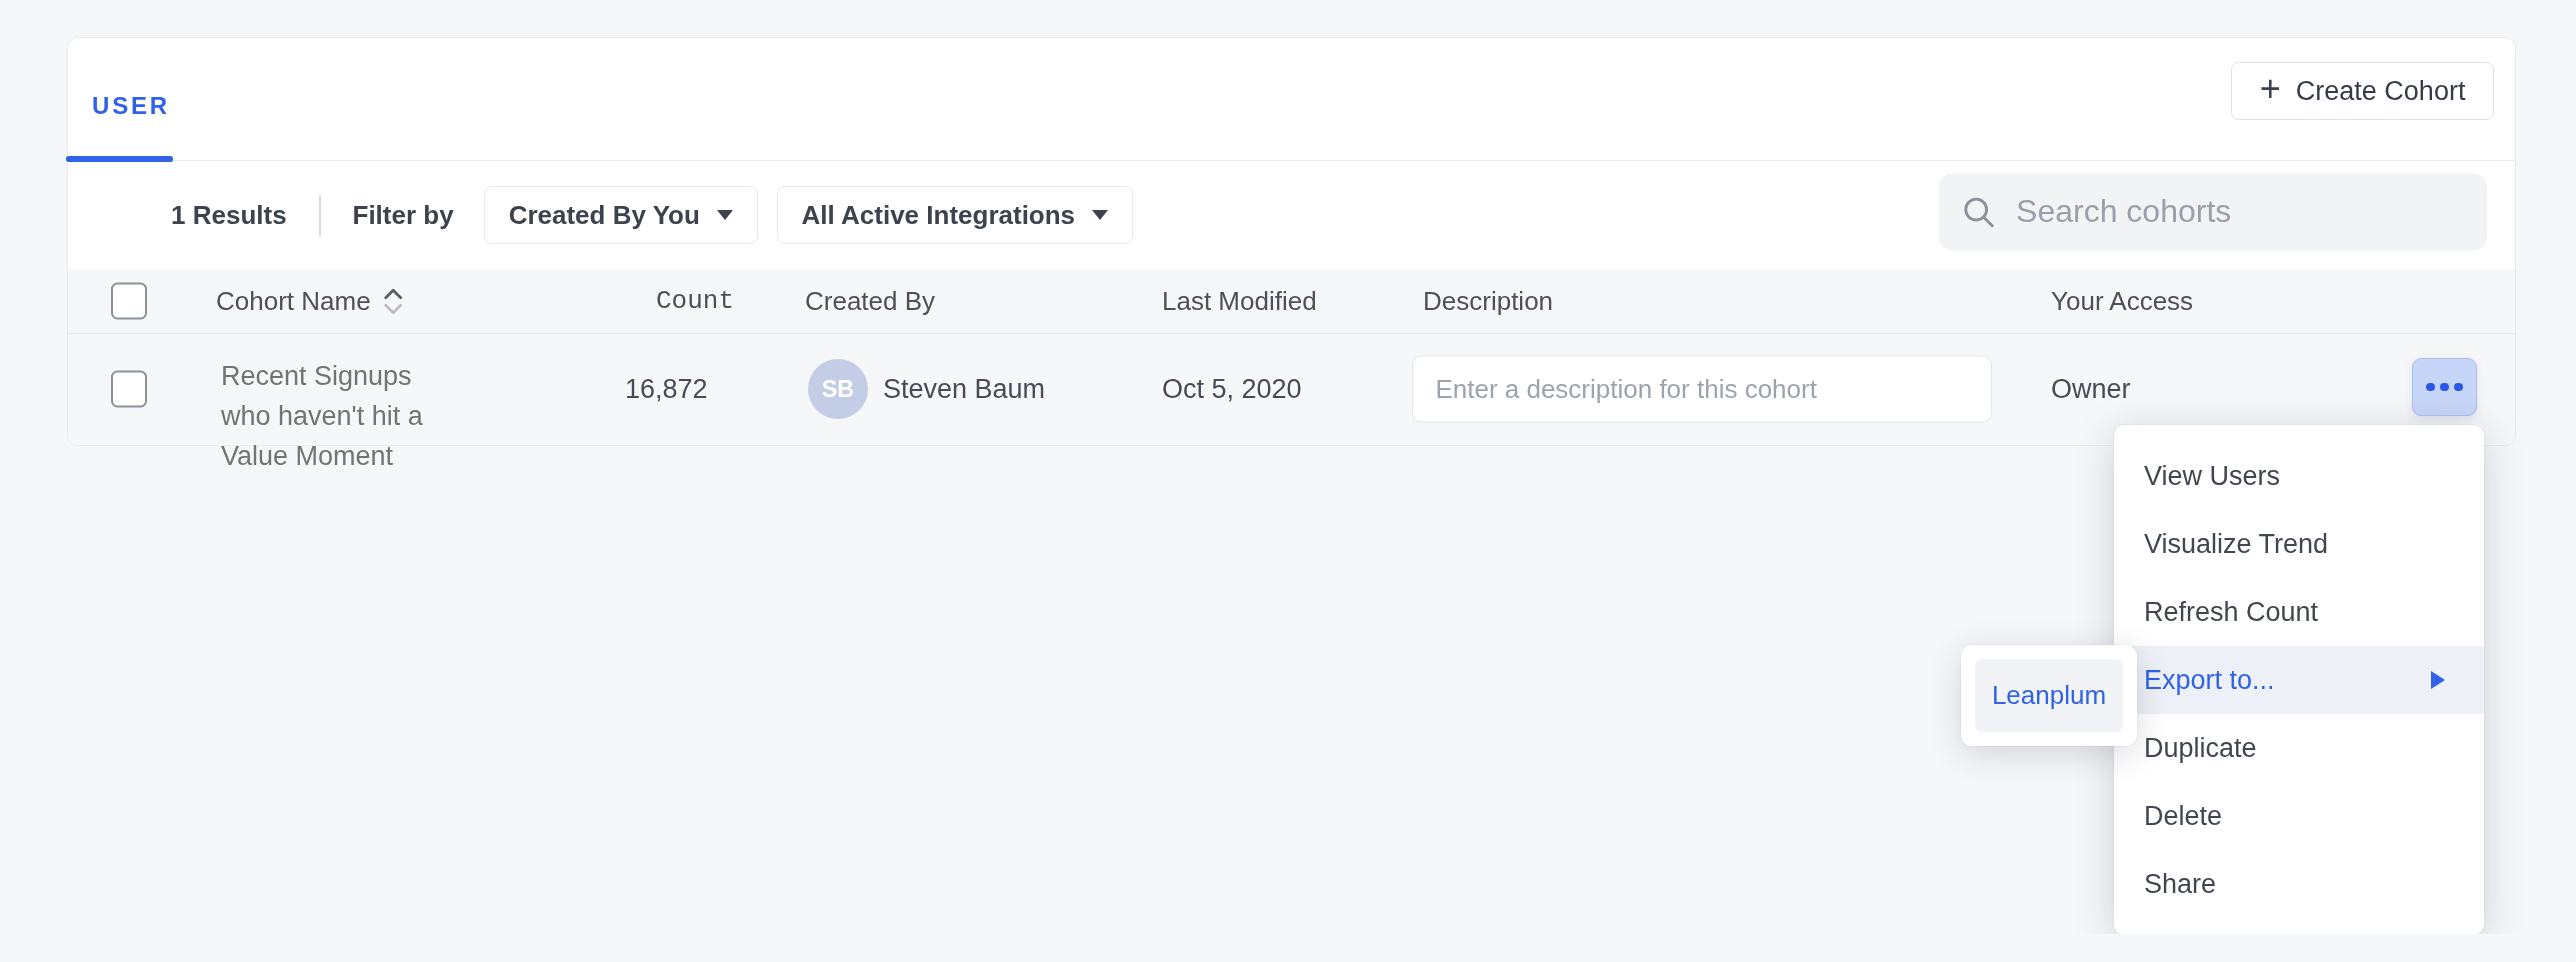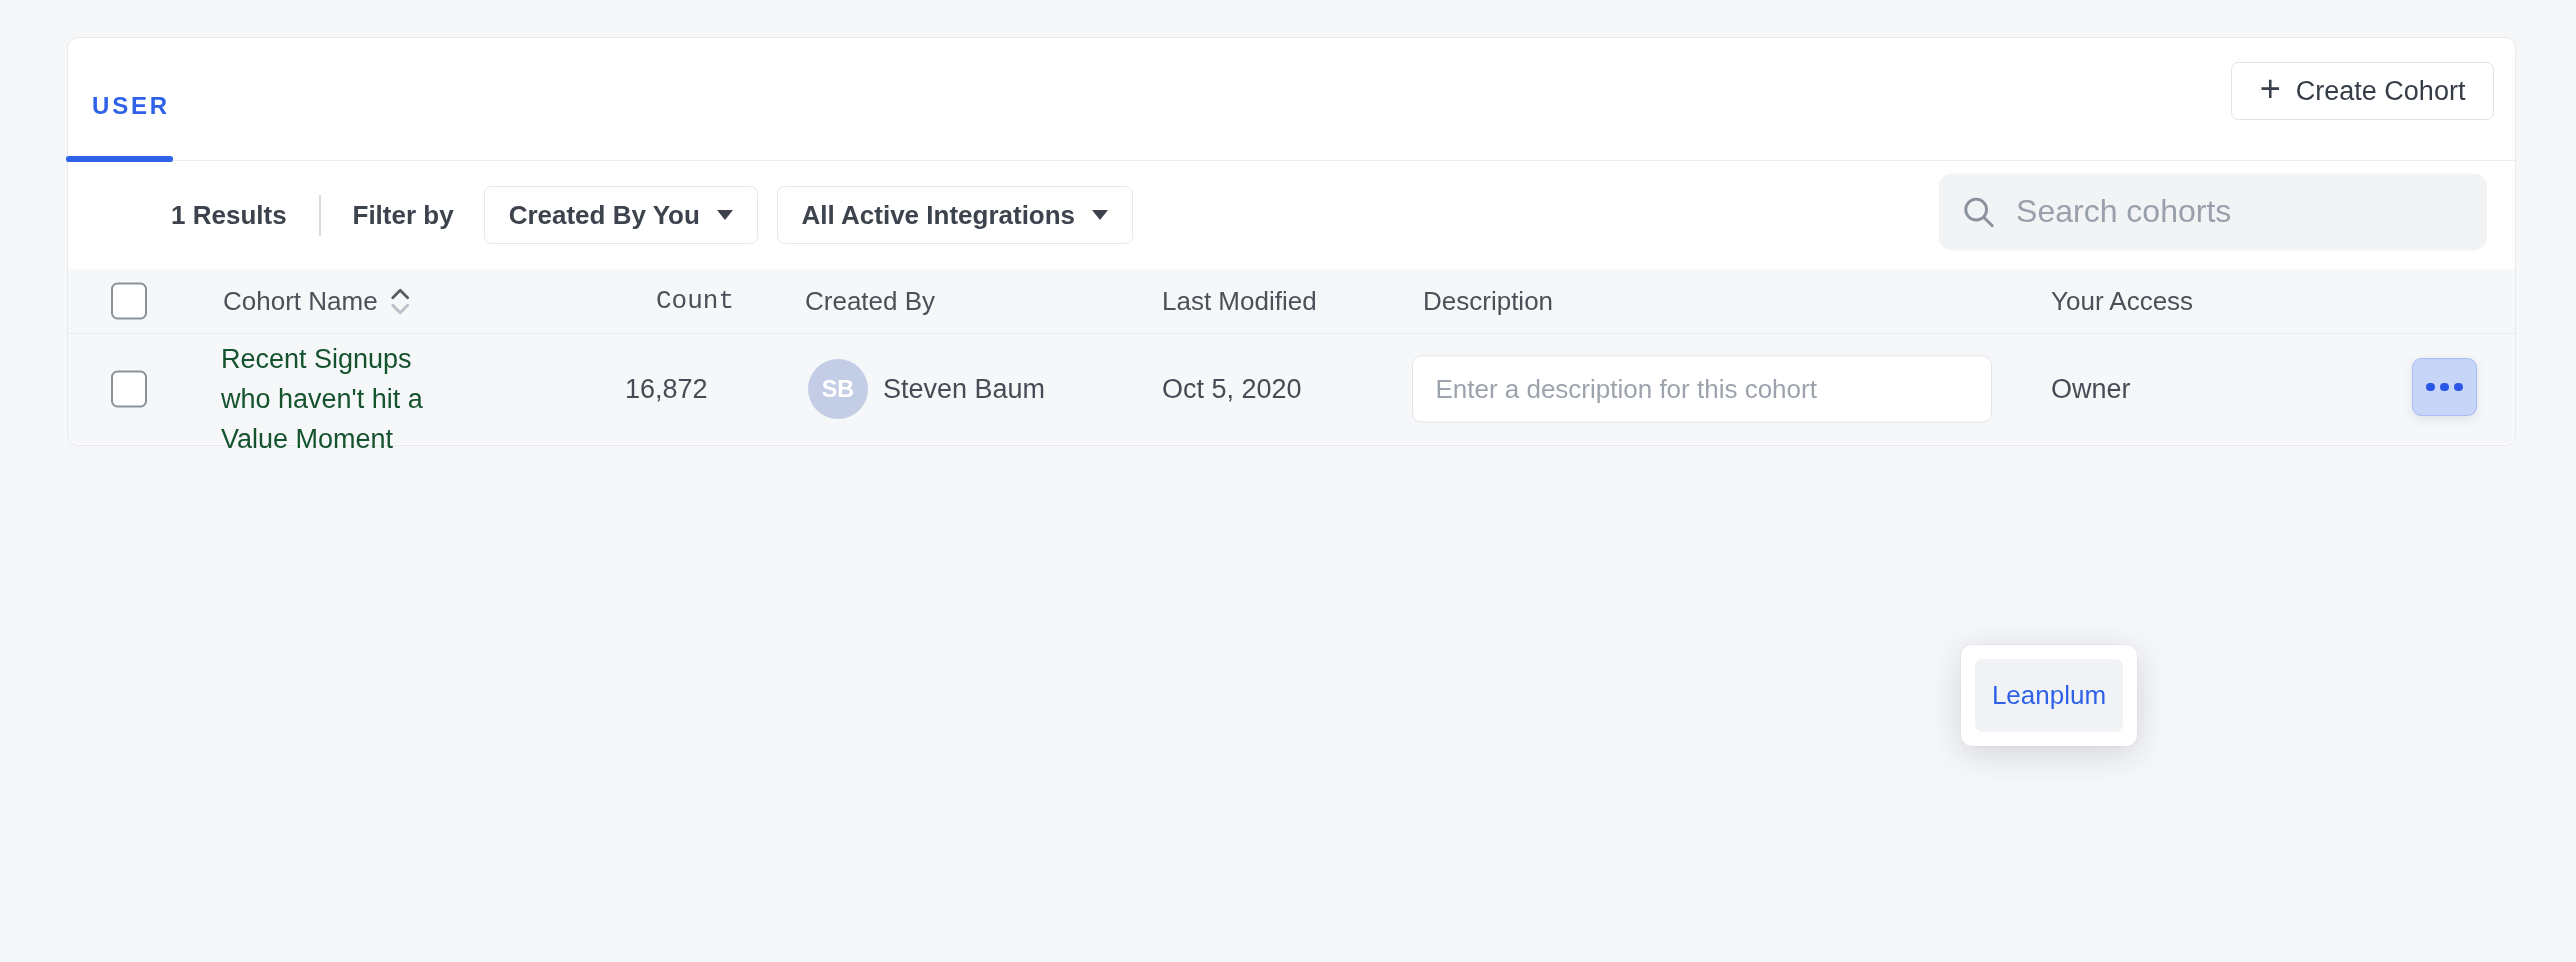--- a/index.html
+++ b/index.html
@@ -71,22 +71,22 @@
     border-radius:0 0 9.3px 9.3px;
   }
   .col { position:absolute; top:50%; transform:translateY(-50%); font-size:26px; font-weight:500; color:#4b5059; white-space:nowrap; }
   .checkbox {
     position:absolute; left:43px; top:50%; transform:translateY(-50%);
     width:36px; height:37px; background:#fff; border:2.8px solid #8b9199;
     border-radius:6.5px; cursor:pointer;
   }
   .sorthead { display:flex; align-items:center; gap:11.2px; }
   .cohort-link {
-    position:absolute; left:153px; top:5px; width:243px;
-    font-size:27px; line-height:40px; color:#14532d; cursor:pointer;
+    position:absolute; left:153px; top:22px; width:243px;
+    font-size:27px; line-height:40px; color:#737373; cursor:pointer;
   }
   .cell { position:absolute; top:50%; transform:translateY(-50%); font-size:27px; color:#464c56; white-space:nowrap; }
   .avatar {
     position:absolute; left:740px; top:50%; transform:translateY(-50%);
     width:60px; height:60px; border-radius:50%; background:#c3cee6;
     display:flex; align-items:center; justify-content:center;
     font-size:23.4px; font-weight:bold; color:#ffffff;
   }
   .desc-input {
     position:absolute; left:1344px; top:50%; transform:translateY(-50%);
@@ -172,21 +172,21 @@
         <svg width="36" height="36" viewBox="0 0 38 38">
           <circle cx="16" cy="16" r="11" fill="none" stroke="#8a919c" stroke-width="3"></circle>
           <line x1="24" y1="24" x2="33" y2="33" stroke="#8a919c" stroke-width="3" stroke-linecap="round"></line>
         </svg>
         <input type="text" placeholder="Search cohorts" style="">
       </div>
     </div>
 
     <div class="thead">
       <div class="checkbox"></div>
-      <div class="col sorthead" style="left:155px;">
+      <div class="col sorthead" style="left:148px;">
         <span>Cohort Name</span>
         <svg width="22.4" height="30" viewBox="0 0 24 32">
           <path d="M4 12 L12 4 L20 12" fill="none" stroke="#565c66" stroke-width="3" stroke-linecap="round" stroke-linejoin="round"></path>
           <path d="M4 20 L12 28 L20 20" fill="none" stroke="#b9bec7" stroke-width="3" stroke-linecap="round" stroke-linejoin="round"></path>
         </svg>
       </div>
       <div class="col" style="left:588px;font-family:Liberation Mono, monospace;">Count</div>
       <div class="col" style="left:737px;">Created By</div>
       <div class="col" style="left:1094px;">Last Modified</div>
       <div class="col" style="left:1355px;">Description</div>
@@ -204,20 +204,32 @@
       <div class="cell" style="left:1983px;">Owner</div>
       <div class="more-btn">
         <span class="ring"></span>
         <span class="ring"></span>
         <span class="ring"></span>
       </div>
     </div>
 
   </div>
 
+  <div class="menu">
+    <div class="menu-item">View Users</div>
+    <div class="menu-item">Visualize Trend</div>
+    <div class="menu-item">Refresh Count</div>
+    <div class="menu-item hl">
+      <span>Export to...</span>
+      <span class="arrow-right"></span>
+    </div>
+    <div class="menu-item">Duplicate</div>
+    <div class="menu-item">Delete</div>
+    <div class="menu-item">Share</div>
+  </div>
 
   <div class="submenu">
     <div class="submenu-item">Leanplum</div>
   </div>
 
   <div class="bottom-band"></div>
 
 </div>
 
 

